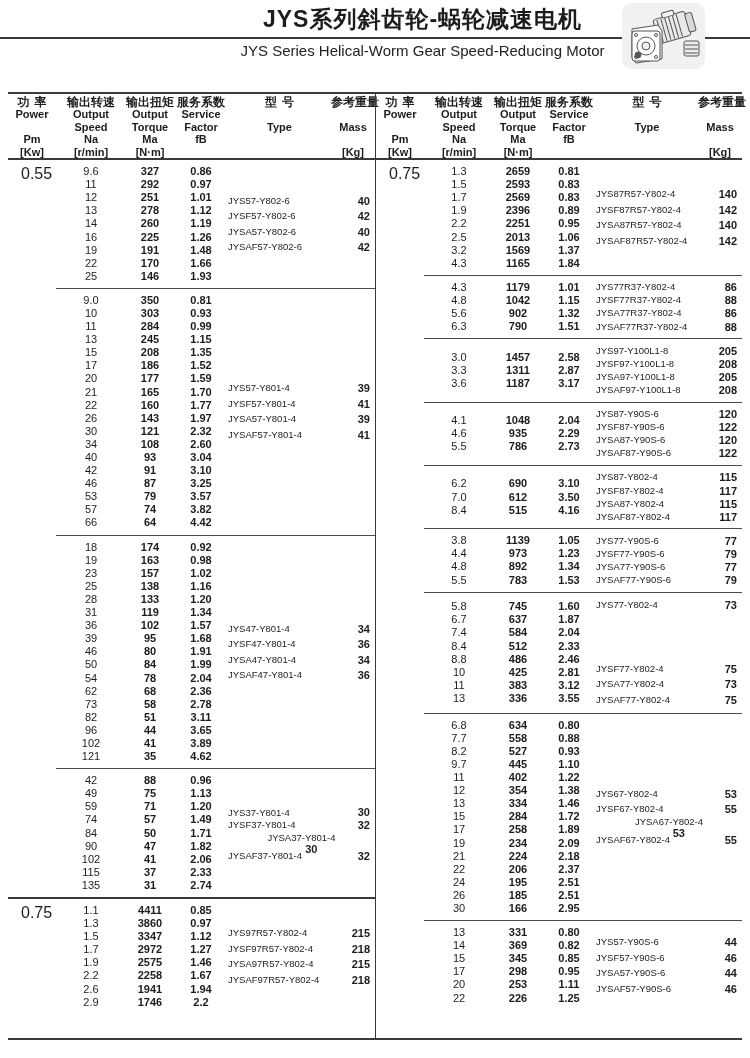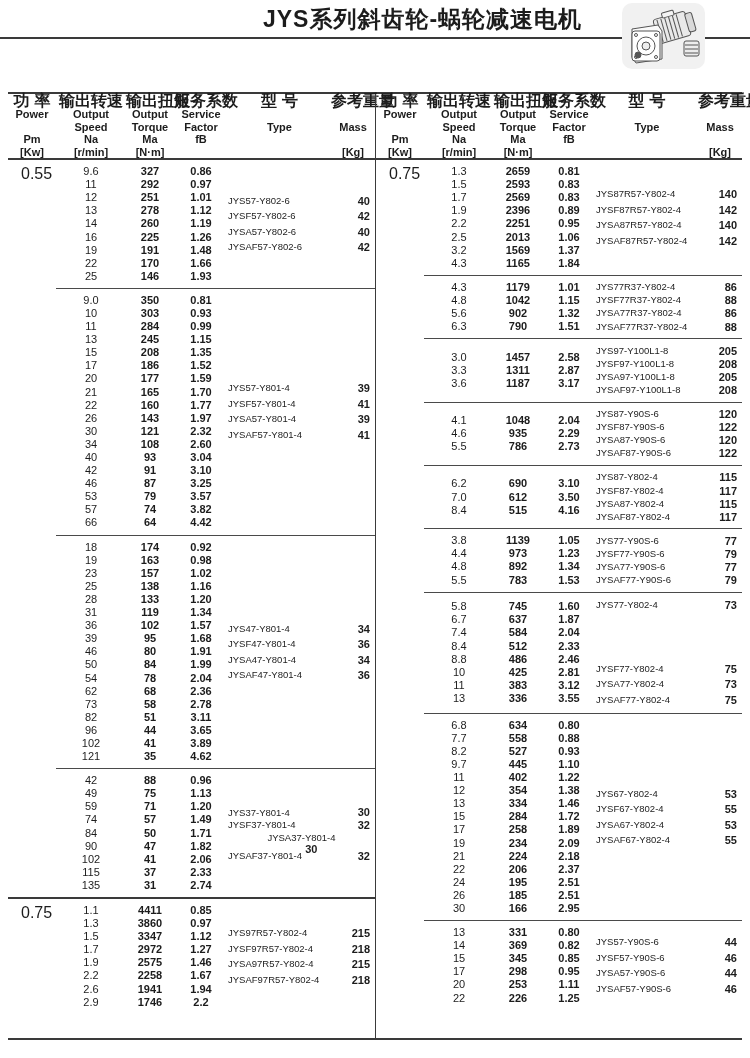--- a/index.html
+++ b/index.html
@@ -26,21 +26,21 @@
   }
   .half { width:50%; display:flex; flex-direction:column; }
   .half.right { border-left:1px solid #3a3a3a; }
   
   .half-head {
     height:66px; border-bottom:2px solid #3a3a3a; flex:none;
     display:grid; grid-template-columns:48px 70px 48px 54px 1fr 44px;
     grid-template-rows:repeat(5,1fr); padding-top:2px;
   }
   .hc { text-align:center; white-space:nowrap; font-weight:700; font-size:11px; line-height:12px; }
-  .hc.cn { font-size:16px;font-family:Liberation Mono, monospace; }
+  .hc.cn { font-size:12px; }
   .hc.sp2 { letter-spacing:5px; text-indent:5px; }
   
   .half-body { flex:1; display:flex; flex-direction:column; overflow:hidden; }
   .group { position:relative; }
   .power-label { position:absolute; left:13px; top:6px; font-size:16px; line-height:16px; }
   .group-sep { border-top:2px solid #3a3a3a; }
   .block-sep { border-top:1px solid #4a4a4a; margin-left:48px; }
   .block { display:flex; align-items:center; padding:5px 0; }
   .rows { margin-left:48px; width:172px; flex:none; }
   .row { display:grid; grid-template-columns:70px 48px 54px; height:13.1px; align-items:center; }
@@ -55,20 +55,21 @@
 </style>
 </head>
 <body>
 
 <div class="page">
 
   <div class="title-rule"></div>
 
   <div class="titles">
     <div class="title-cn">JYS系列斜齿轮-蜗轮减速电机</div>
+    <div class="title-en">JYS Series Helical-Worm Gear Speed-Reducing Motor</div>
   </div>
 
   <div class="motor-box">
     <svg viewBox="0 0 83 66">
       <g stroke="#555" stroke-width="1" fill="none">
 
         <g transform="rotate(-16 50 26)">
           <rect x="34" y="12" width="33" height="25" rx="3" fill="#e9e9e9"></rect>
           <line x1="38" y1="13" x2="38" y2="36"></line>
             <line x1="42" y1="13" x2="42" y2="36"></line>
@@ -990,21 +991,21 @@
               </div>
               <div class="types">
                 <div class="trow" style="height: 15.5px;">
                   <div class="tname">JYS67-Y802-4</div>
                   <div class="tmass">53</div>
                 </div>
                 <div class="trow" style="height: 15.5px;">
                   <div class="tname">JYSF67-Y802-4</div>
                   <div class="tmass">55</div>
                 </div>
-                <div class="trow" style="height: 15.5px;">
+                <div class="trow" style="height: 15.5px; flex-direction: column;">
                   <div class="tname">JYSA67-Y802-4</div>
                   <div class="tmass">53</div>
                 </div>
                 <div class="trow" style="height: 15.5px;">
                   <div class="tname">JYSAF67-Y802-4</div>
                   <div class="tmass">55</div>
                 </div>
               </div>
             </div>
             <div class="block-sep"></div>

